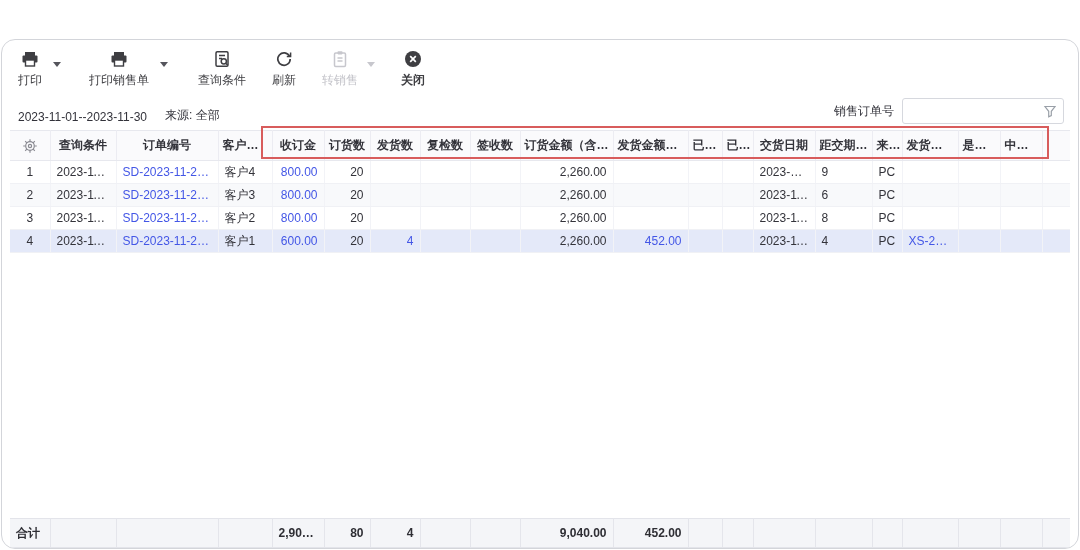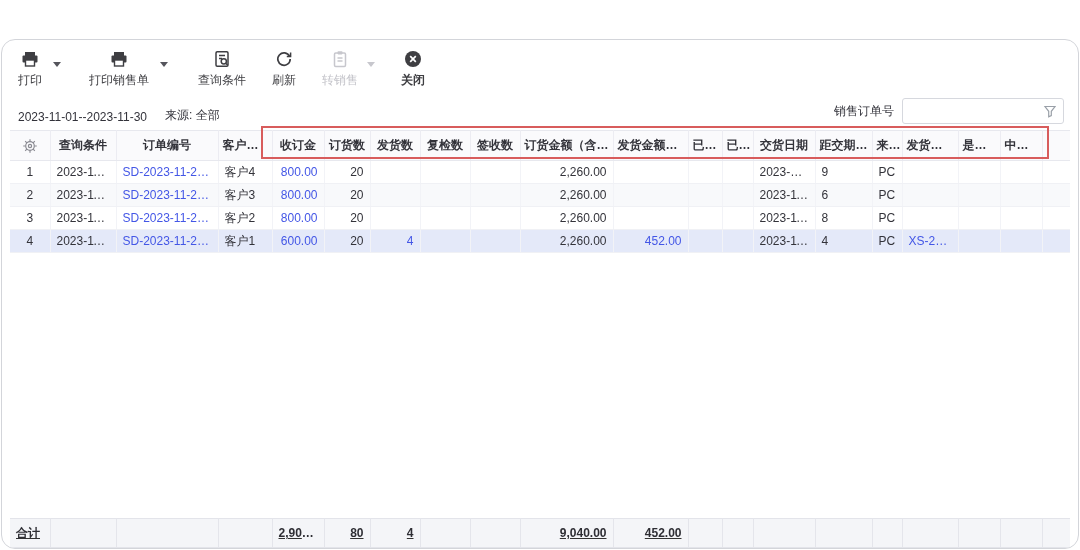--- a/index.html
+++ b/index.html
@@ -50,21 +50,21 @@
   td.al-r, th.al-r { text-align:right; }
   td.al-c { text-align:center; }
   td.blue { color:#4356e6; }
   td.link { color:#4356e6; cursor:pointer; }
   .annot-box { position:absolute; left:251px; top:-4px; width:788px; height:33px;
     border:2px solid #d85c5c; pointer-events:none; }
 
   .spacer { flex:1 1 auto; }
 
   
-  .total-zone { margin:0 8px; flex:0 0 auto;text-decoration:underline; }
+  .total-zone { margin:0 8px; flex:0 0 auto; }
   .total-zone td { height:29px; background:#f4f5f8; border-top:1px solid #e3e4ea; border-bottom:1px solid #e3e4ea;
     border-right:1px solid #e4e5eb; padding:0 6px; font-weight:bold; color:#2e2e34; }
   .total-zone td:last-child { border-right:none; }
 
   
   .pager { display:flex; align-items:center; justify-content:flex-end; padding:0 16px; height:42px; flex:0 0 auto; color:#5c5c64; }
   .pager .sum { margin-right:10px; }
   .page-size { display:flex; align-items:center; justify-content:space-between; width:58px; height:24px;
     border:1px solid #d6d8de; border-radius:3px; padding:0 7px; cursor:pointer; color:#33333a; background:#fff; }
   .chev { width:7px; height:7px; border-right:1.5px solid #9a9aa2; border-bottom:1.5px solid #9a9aa2;

